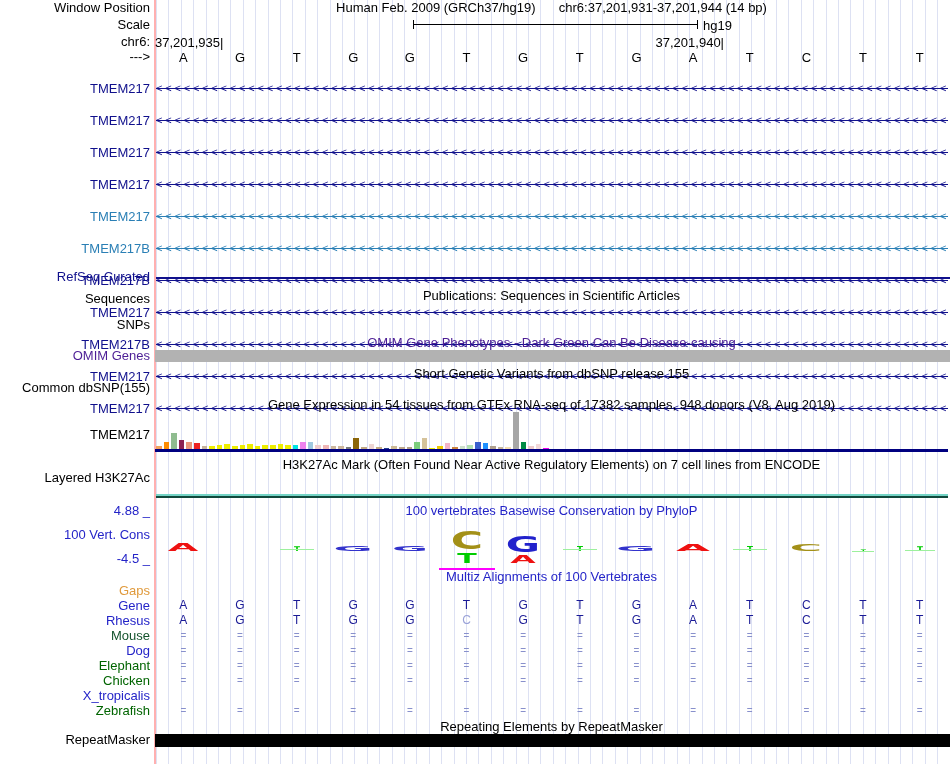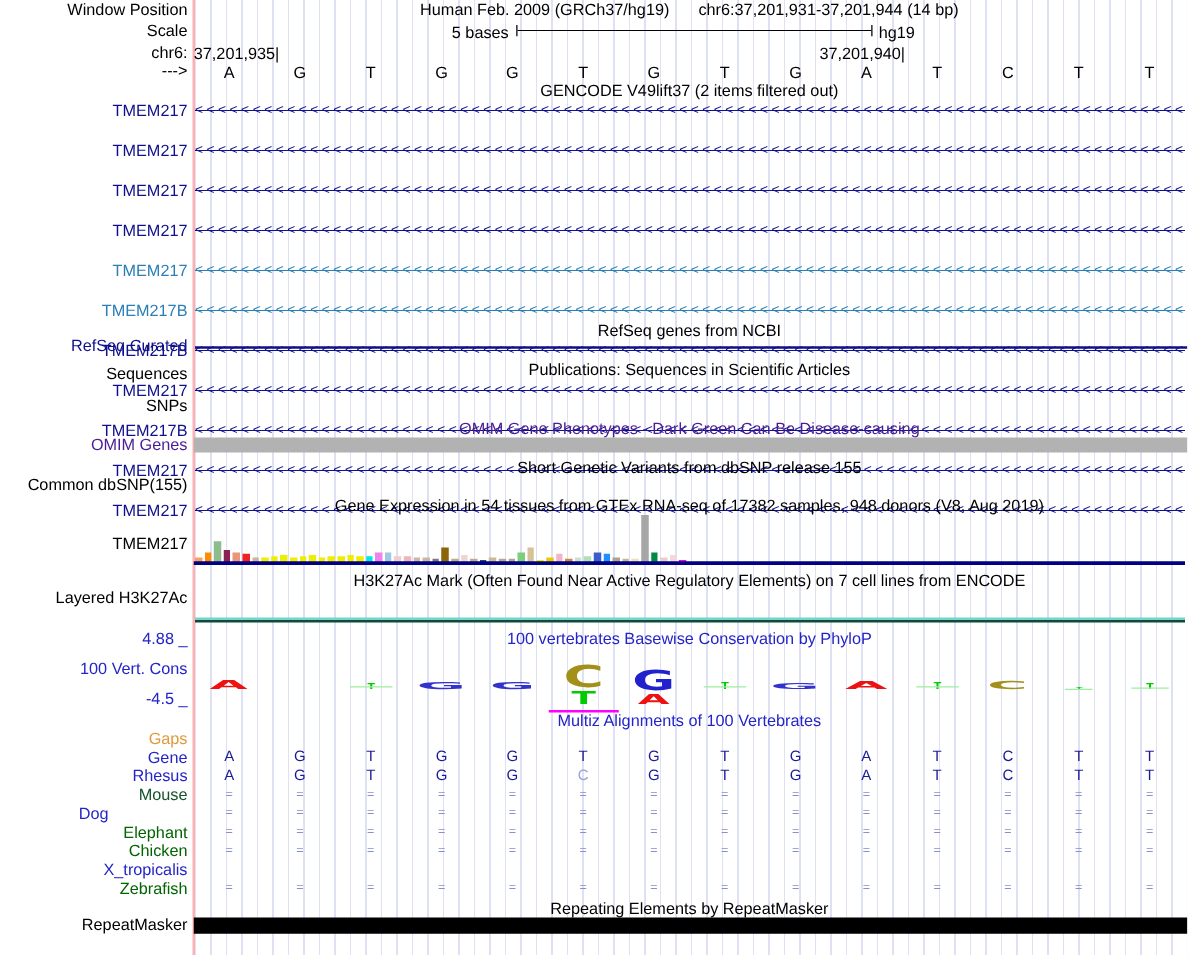--- a/index.html
+++ b/index.html
@@ -49,21 +49,20 @@
   <div id="pinkline"></div>
 
   <div class="lab" style="top:1px">Window Position</div>
   <div class="ctr" style="top:1px">
     <span>Human Feb. 2009 (GRCh37/hg19)</span>
     <span style="display:inline-block;width:16px"></span>
     <span>chr6:37,201,931-37,201,944 (14 bp)</span>
   </div>
 
   <div class="lab" style="top:18px">Scale</div>
-  <div class="abs" style="left:155px;top:18px;width:252px;text-align:right">5 bases</div>
   <div id="scale-line"></div>
   <div class="abs" style="left:703px;top:18px">hg19</div>
 
   <div class="lab" style="top:35px">chr6:</div>
   <div class="abs" style="left:155px;top:35px;width:284px;text-align:left">37,201,935|</div>
   <div class="abs" style="left:438px;top:35px;width:286px;text-align:right">37,201,940|</div>
 
   <div class="lab" style="top:50px">---&gt;</div>
   <div id="ruler-bases" class="baserow">
       <div class="cell">A</div>
@@ -75,21 +74,20 @@
       <div class="cell">G</div>
       <div class="cell">T</div>
       <div class="cell">G</div>
       <div class="cell">A</div>
       <div class="cell">T</div>
       <div class="cell">C</div>
       <div class="cell">T</div>
       <div class="cell">T</div>
     </div>
 
-  <div class="ctr" style="top:66px">GENCODE V49lift37 (2 items filtered out)</div>
   <div id="gencode-rows">
       <div class="generow" style="top: 0px;">
         <div class="genelabel" style="color: rgb(16, 16, 140);">TMEM217</div>
         <div class="arrowline" style="color: rgb(16, 16, 140); background-image: linear-gradient(transparent 7px, rgb(16, 16, 140) 7px, rgb(16, 16, 140) 8px, transparent 8px);">&lt;&lt;&lt;&lt;&lt;&lt;&lt;&lt;&lt;&lt;&lt;&lt;&lt;&lt;&lt;&lt;&lt;&lt;&lt;&lt;&lt;&lt;&lt;&lt;&lt;&lt;&lt;&lt;&lt;&lt;&lt;&lt;&lt;&lt;&lt;&lt;&lt;&lt;&lt;&lt;&lt;&lt;&lt;&lt;&lt;&lt;&lt;&lt;&lt;&lt;&lt;&lt;&lt;&lt;&lt;&lt;&lt;&lt;&lt;&lt;&lt;&lt;&lt;&lt;&lt;&lt;&lt;&lt;&lt;&lt;&lt;&lt;&lt;&lt;&lt;&lt;&lt;&lt;&lt;&lt;&lt;&lt;&lt;&lt;&lt;&lt;&lt;&lt;&lt;&lt;&lt;&lt;&lt;&lt;&lt;&lt;&lt;&lt;&lt;&lt;&lt;&lt;&lt;&lt;&lt;&lt;&lt;&lt;&lt;&lt;&lt;&lt;&lt;&lt;&lt;&lt;&lt;&lt;&lt;&lt;</div>
       </div>
       <div class="generow" style="top: 16px;">
         <div class="genelabel" style="color: rgb(16, 16, 140);">TMEM217</div>
         <div class="arrowline" style="color: rgb(16, 16, 140); background-image: linear-gradient(transparent 7px, rgb(16, 16, 140) 7px, rgb(16, 16, 140) 8px, transparent 8px);">&lt;&lt;&lt;&lt;&lt;&lt;&lt;&lt;&lt;&lt;&lt;&lt;&lt;&lt;&lt;&lt;&lt;&lt;&lt;&lt;&lt;&lt;&lt;&lt;&lt;&lt;&lt;&lt;&lt;&lt;&lt;&lt;&lt;&lt;&lt;&lt;&lt;&lt;&lt;&lt;&lt;&lt;&lt;&lt;&lt;&lt;&lt;&lt;&lt;&lt;&lt;&lt;&lt;&lt;&lt;&lt;&lt;&lt;&lt;&lt;&lt;&lt;&lt;&lt;&lt;&lt;&lt;&lt;&lt;&lt;&lt;&lt;&lt;&lt;&lt;&lt;&lt;&lt;&lt;&lt;&lt;&lt;&lt;&lt;&lt;&lt;&lt;&lt;&lt;&lt;&lt;&lt;&lt;&lt;&lt;&lt;&lt;&lt;&lt;&lt;&lt;&lt;&lt;&lt;&lt;&lt;&lt;&lt;&lt;&lt;&lt;&lt;&lt;&lt;&lt;&lt;&lt;&lt;&lt;&lt;</div>
       </div>
       <div class="generow" style="top: 32px;">
@@ -123,21 +121,20 @@
       <div class="generow" style="top: 144px;">
         <div class="genelabel" style="color: rgb(16, 16, 140);">TMEM217</div>
         <div class="arrowline" style="color: rgb(16, 16, 140); background-image: linear-gradient(transparent 7px, rgb(16, 16, 140) 7px, rgb(16, 16, 140) 8px, transparent 8px);">&lt;&lt;&lt;&lt;&lt;&lt;&lt;&lt;&lt;&lt;&lt;&lt;&lt;&lt;&lt;&lt;&lt;&lt;&lt;&lt;&lt;&lt;&lt;&lt;&lt;&lt;&lt;&lt;&lt;&lt;&lt;&lt;&lt;&lt;&lt;&lt;&lt;&lt;&lt;&lt;&lt;&lt;&lt;&lt;&lt;&lt;&lt;&lt;&lt;&lt;&lt;&lt;&lt;&lt;&lt;&lt;&lt;&lt;&lt;&lt;&lt;&lt;&lt;&lt;&lt;&lt;&lt;&lt;&lt;&lt;&lt;&lt;&lt;&lt;&lt;&lt;&lt;&lt;&lt;&lt;&lt;&lt;&lt;&lt;&lt;&lt;&lt;&lt;&lt;&lt;&lt;&lt;&lt;&lt;&lt;&lt;&lt;&lt;&lt;&lt;&lt;&lt;&lt;&lt;&lt;&lt;&lt;&lt;&lt;&lt;&lt;&lt;&lt;&lt;&lt;&lt;&lt;&lt;&lt;&lt;</div>
       </div>
       <div class="generow" style="top: 160px;">
         <div class="genelabel" style="color: rgb(16, 16, 140);">TMEM217</div>
         <div class="arrowline" style="color: rgb(16, 16, 140); background-image: linear-gradient(transparent 7px, rgb(16, 16, 140) 7px, rgb(16, 16, 140) 8px, transparent 8px);">&lt;&lt;&lt;&lt;&lt;&lt;&lt;&lt;&lt;&lt;&lt;&lt;&lt;&lt;&lt;&lt;&lt;&lt;&lt;&lt;&lt;&lt;&lt;&lt;&lt;&lt;&lt;&lt;&lt;&lt;&lt;&lt;&lt;&lt;&lt;&lt;&lt;&lt;&lt;&lt;&lt;&lt;&lt;&lt;&lt;&lt;&lt;&lt;&lt;&lt;&lt;&lt;&lt;&lt;&lt;&lt;&lt;&lt;&lt;&lt;&lt;&lt;&lt;&lt;&lt;&lt;&lt;&lt;&lt;&lt;&lt;&lt;&lt;&lt;&lt;&lt;&lt;&lt;&lt;&lt;&lt;&lt;&lt;&lt;&lt;&lt;&lt;&lt;&lt;&lt;&lt;&lt;&lt;&lt;&lt;&lt;&lt;&lt;&lt;&lt;&lt;&lt;&lt;&lt;&lt;&lt;&lt;&lt;&lt;&lt;&lt;&lt;&lt;&lt;&lt;&lt;&lt;&lt;&lt;&lt;</div>
       </div>
     </div>
 
-  <div class="ctr" style="top:258px">RefSeq genes from NCBI</div>
   <div class="lab navy" style="top:270px">RefSeq Curated</div>
   <div id="refseq-line"></div>
 
   <div class="ctr" style="top:289px">Publications: Sequences in Scientific Articles</div>
   <div class="lab" style="top:292px">Sequences</div>
   <div class="lab" style="top:318px">SNPs</div>
 
   <div class="ctr green" style="top:336px">OMIM Gene Phenotypes - Dark Green Can Be Disease-causing</div>
   <div class="lab green" style="top:349px">OMIM Genes</div>
   <div id="omim-bar"></div>
@@ -323,21 +320,21 @@
           <div class="cell eq">=</div>
           <div class="cell eq">=</div>
           <div class="cell eq">=</div>
           <div class="cell eq">=</div>
           <div class="cell eq">=</div>
           <div class="cell eq">=</div>
           <div class="cell eq">=</div>
         </div>
       </div>
       <div class="sprow">
-        <div class="lab splab" style="color: rgb(36, 36, 200); text-align: center;">Dog</div>
+        <div class="lab splab" style="color: rgb(36, 36, 200);">Dog</div>
         <div class="spcells">
           <div class="cell eq">=</div>
           <div class="cell eq">=</div>
           <div class="cell eq">=</div>
           <div class="cell eq">=</div>
           <div class="cell eq">=</div>
           <div class="cell eq">=</div>
           <div class="cell eq">=</div>
           <div class="cell eq">=</div>
           <div class="cell eq">=</div>

